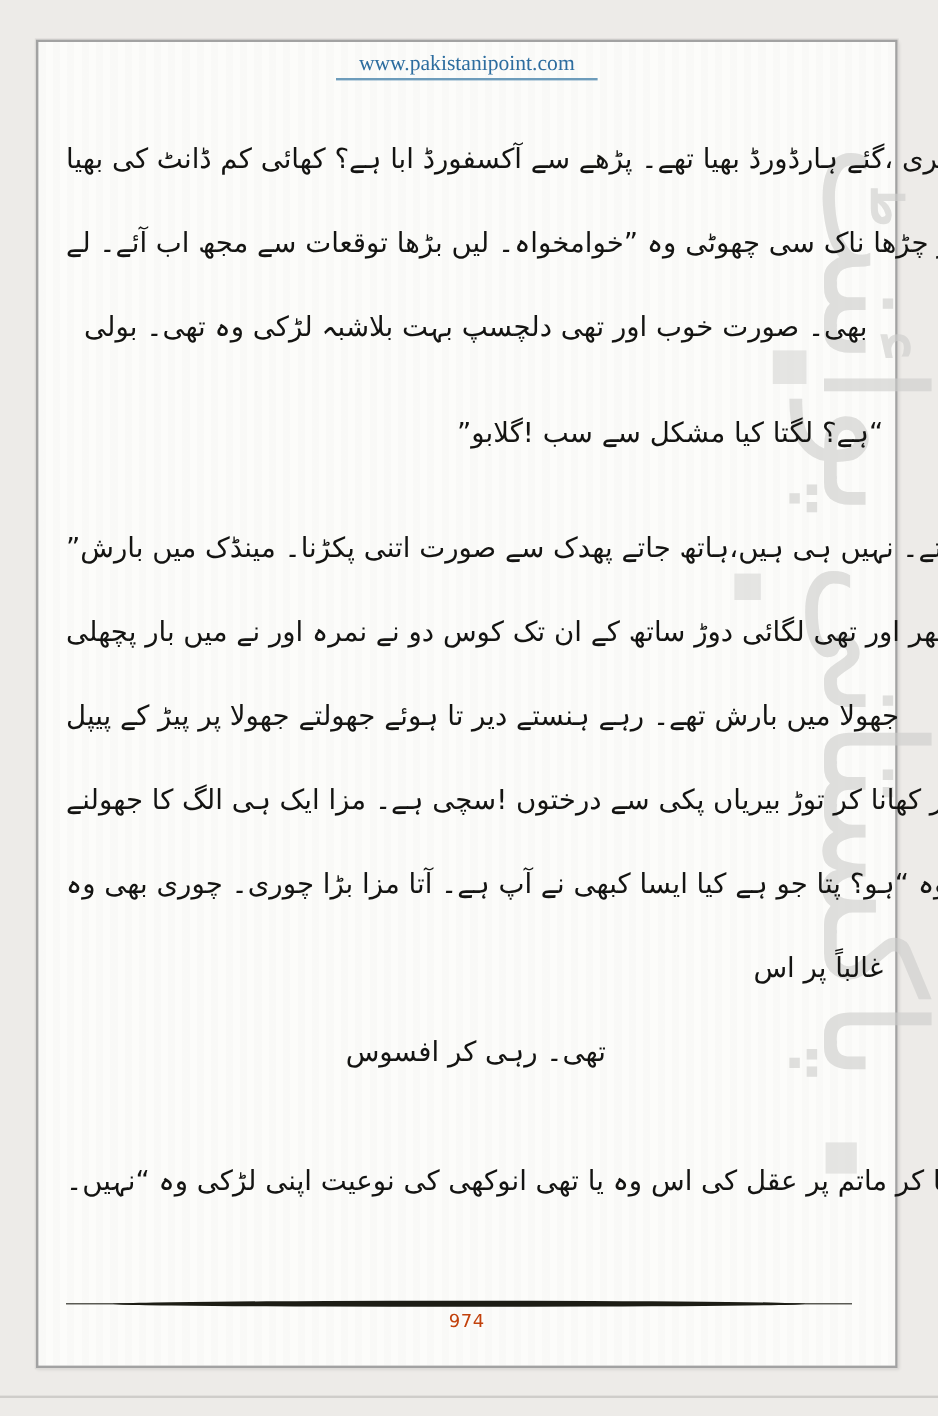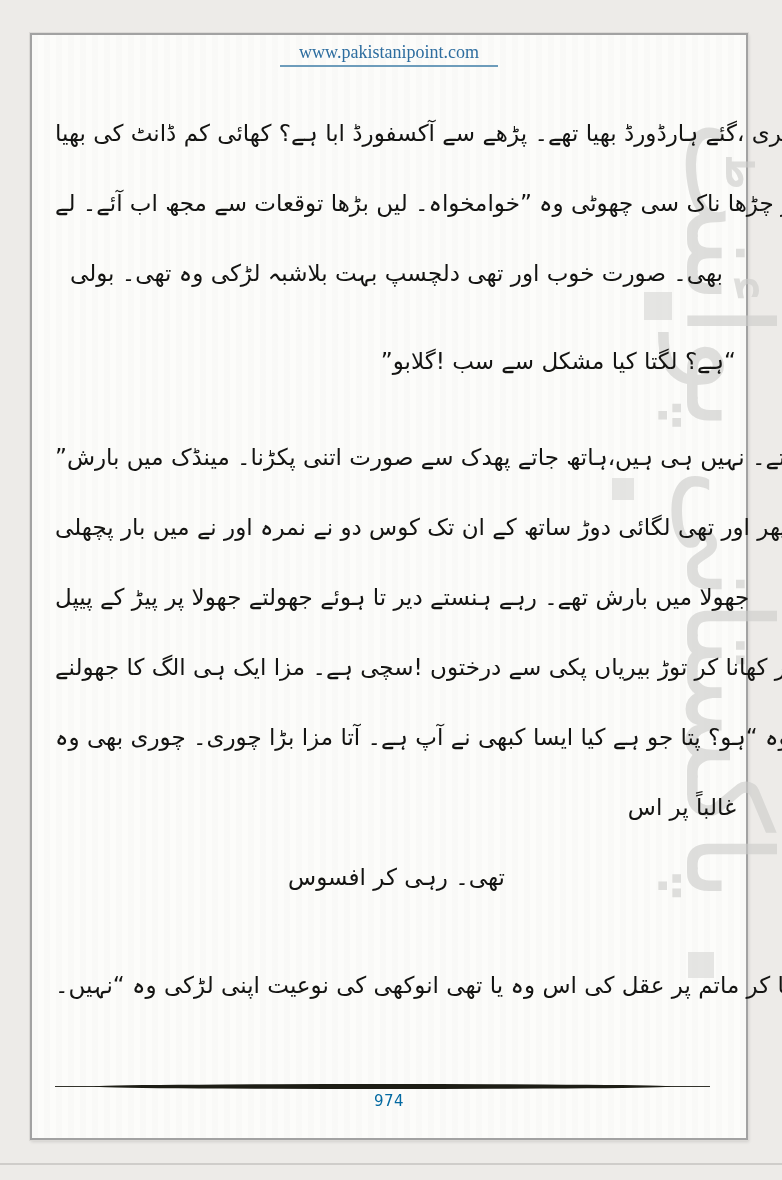--- a/index.html
+++ b/index.html
@@ -80,21 +80,21 @@
   }
   .footer-rule .thin{
     position:absolute;left:0;top:2px;width:100%;height:1px;background:#33332c;
   }
   .footer-rule .thick{
     position:absolute;left:6%;top:0;width:88%;height:5px;
     background:#1d1d15;border-radius:50%;
   }
   .page-number{
     position:absolute;left:30px;top:1092px;width:718px;text-align:center;z-index:3;
-    font-size:15px;color:#0369a1;letter-spacing:0.5px;
+    font-size:15px;color:#c2410c;letter-spacing:0.5px;
     font-family:"DejaVu Sans",sans-serif;
   }
 </style>
 </head>
 <body>
 
 <div class="page"></div>
 <div class="below-page-line"></div>
 
 <div class="watermark">پاکستانی پوائنٹ</div>

